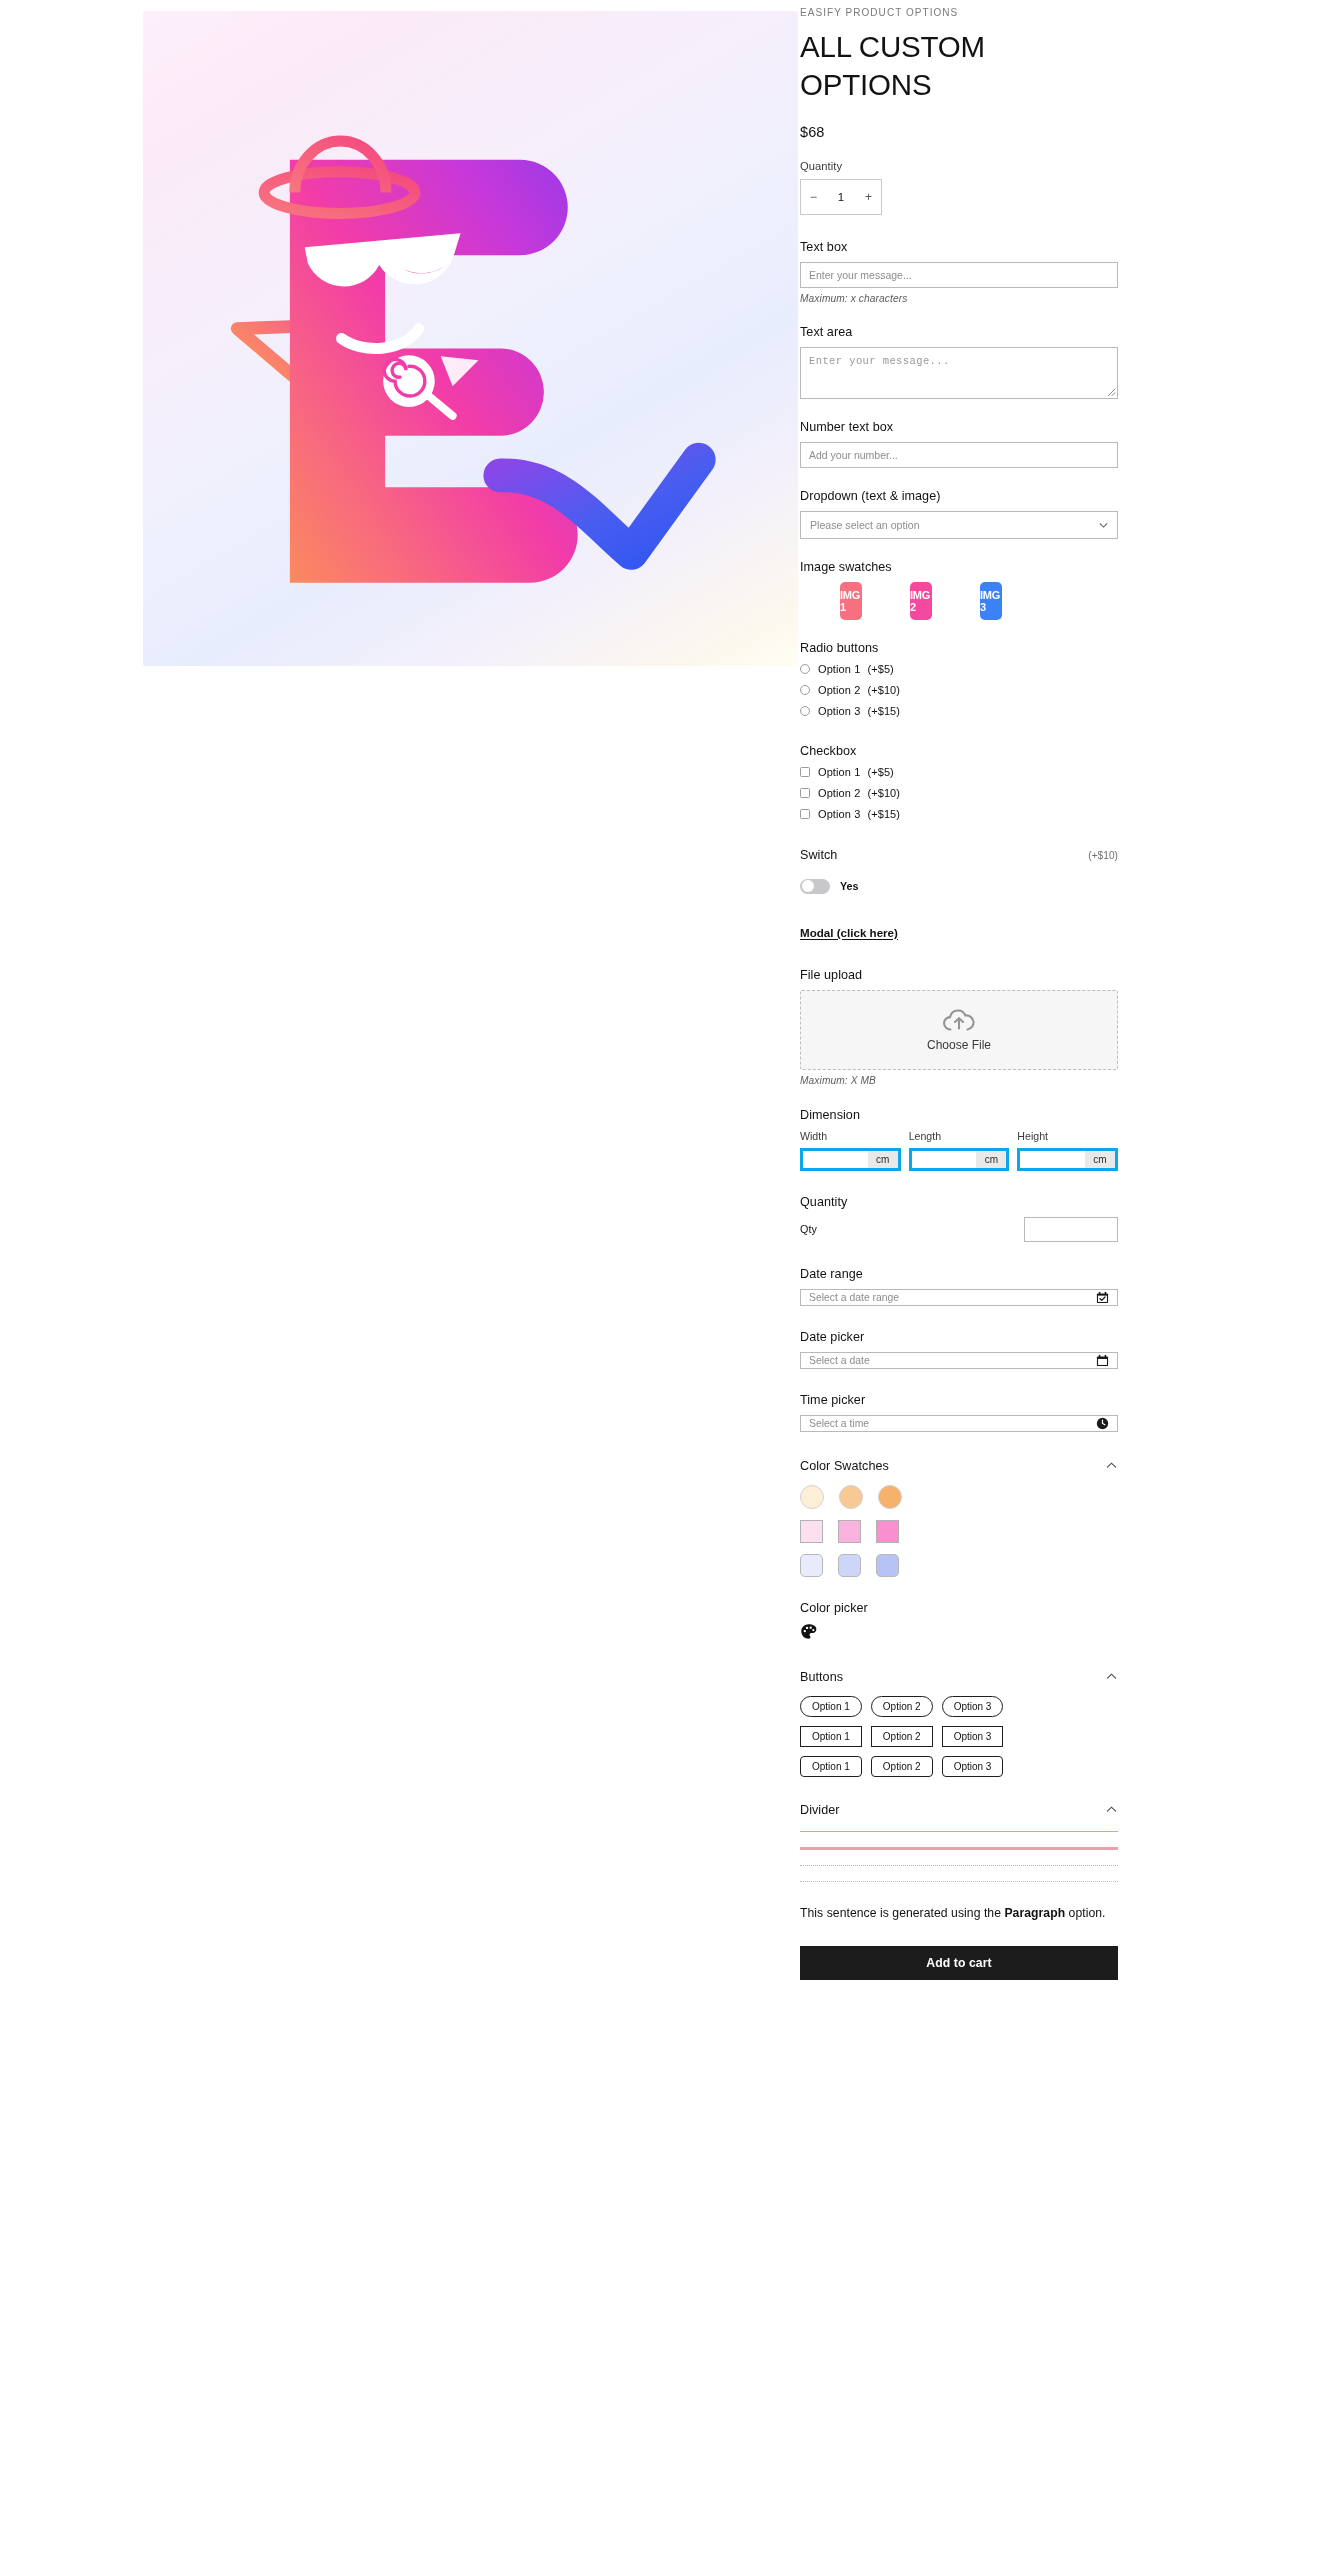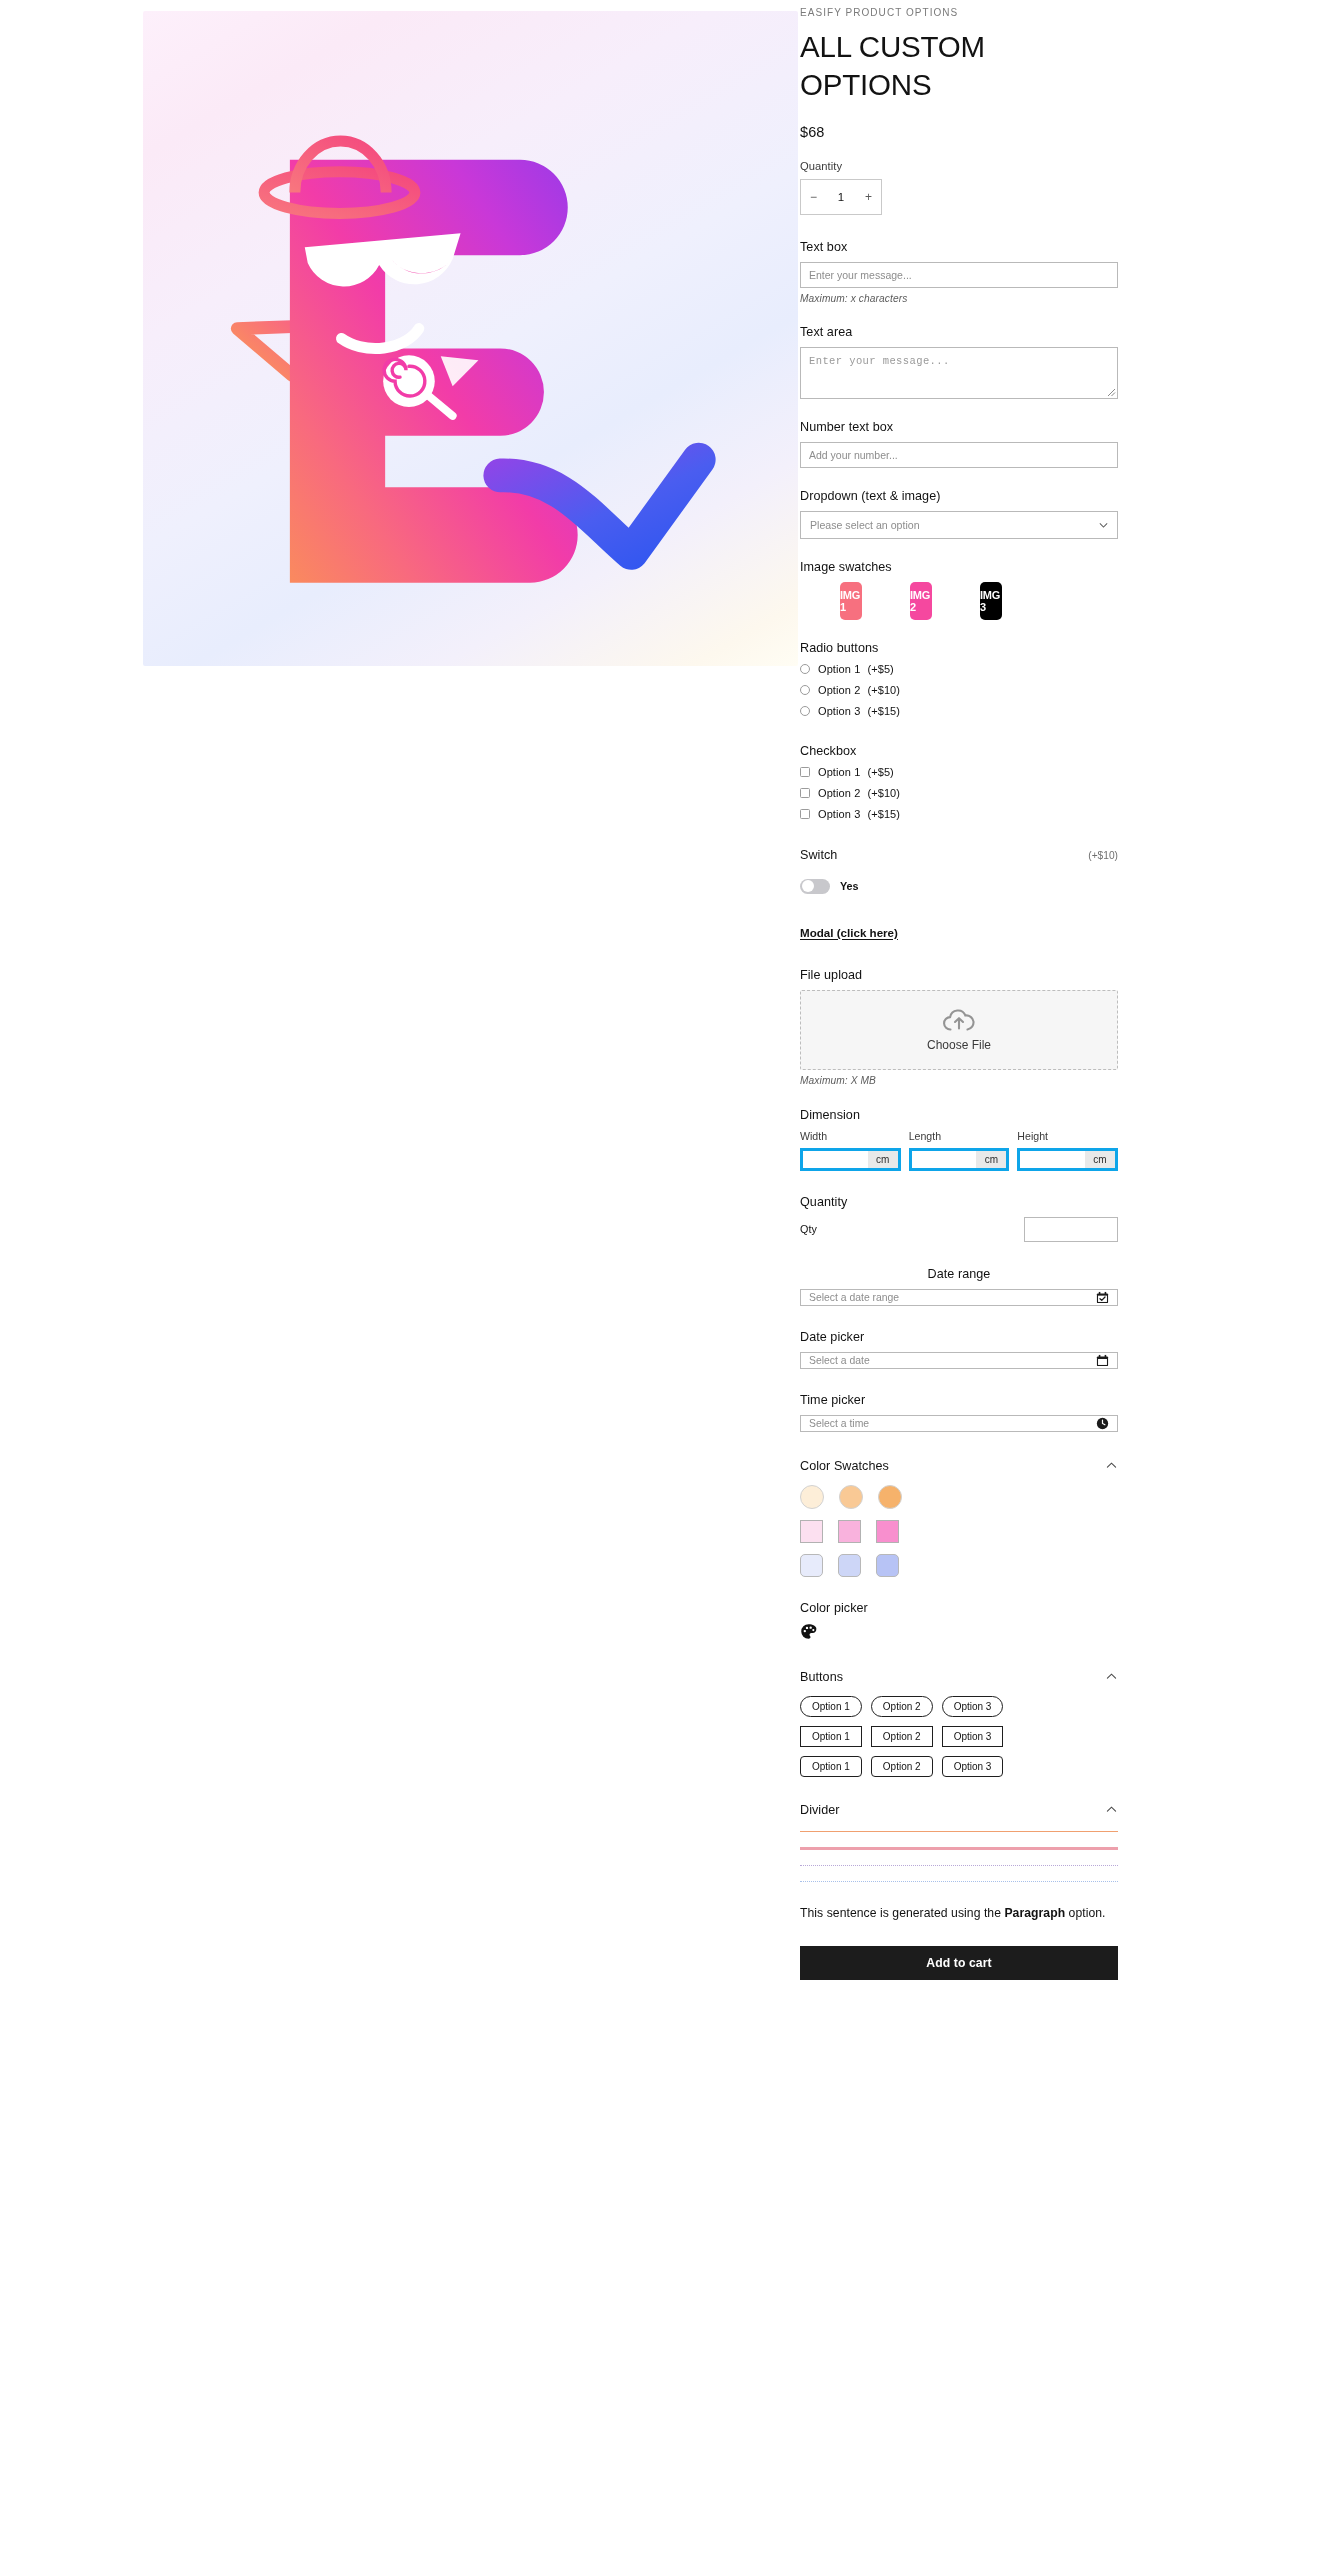--- a/index.html
+++ b/index.html
@@ -421,21 +421,21 @@
 
       <div class="section">
         <label class="opt-label">Image swatches</label>
         <div class="img-sw-row">
           <div class="img-sw" id="isw0" style="background: rgb(247, 112, 127);">
             <span>IMG 1</span>
           </div>
           <div class="img-sw" id="isw1" style="background: rgb(245, 72, 159);">
             <span>IMG 2</span>
           </div>
-          <div class="img-sw" id="isw2" style="background: #000000;">
+          <div class="img-sw" id="isw2" style="background: #3b82f6;">
             <span>IMG 3</span>
           </div>
         </div>
       </div>
 
       <div class="section">
         <label class="opt-label">Radio buttons</label>
         <div class="choice-row">
           <span class="radio-mark"></span>
           <span class="ch-label">Option 1</span>
@@ -529,21 +529,21 @@
       </div>
 
       <div class="section" style="margin-top:24px;">
         <label class="opt-label">Quantity</label>
         <div class="qty-row">
           <span class="qlab">Qty</span>
           <div class="qty-field"></div>
         </div>
       </div>
 
-      <div class="section" style="margin-top:25px;text-align:center;">
+      <div class="section" style="margin-top:25px;">
         <label class="opt-label">Date range</label>
         <div class="picker">
           <span class="ph">Select a date range</span>
           <svg width="13" height="13" viewBox="0 0 14 14">
             <rect x="1" y="2.6" width="12" height="10.4" rx="1" fill="#1b1b1b"></rect>
             <rect x="2.2" y="5" width="9.6" height="6.8" fill="#fff"></rect>
             <rect x="3" y="1" width="1.7" height="3" fill="#1b1b1b"></rect>
             <rect x="9.3" y="1" width="1.7" height="3" fill="#1b1b1b"></rect>
             <path d="M4.3 8.3 L6.2 10.1 L9.7 6.4" fill="none" stroke="#1b1b1b" stroke-width="1.4" stroke-linecap="round" stroke-linejoin="round"></path>
           </svg>

